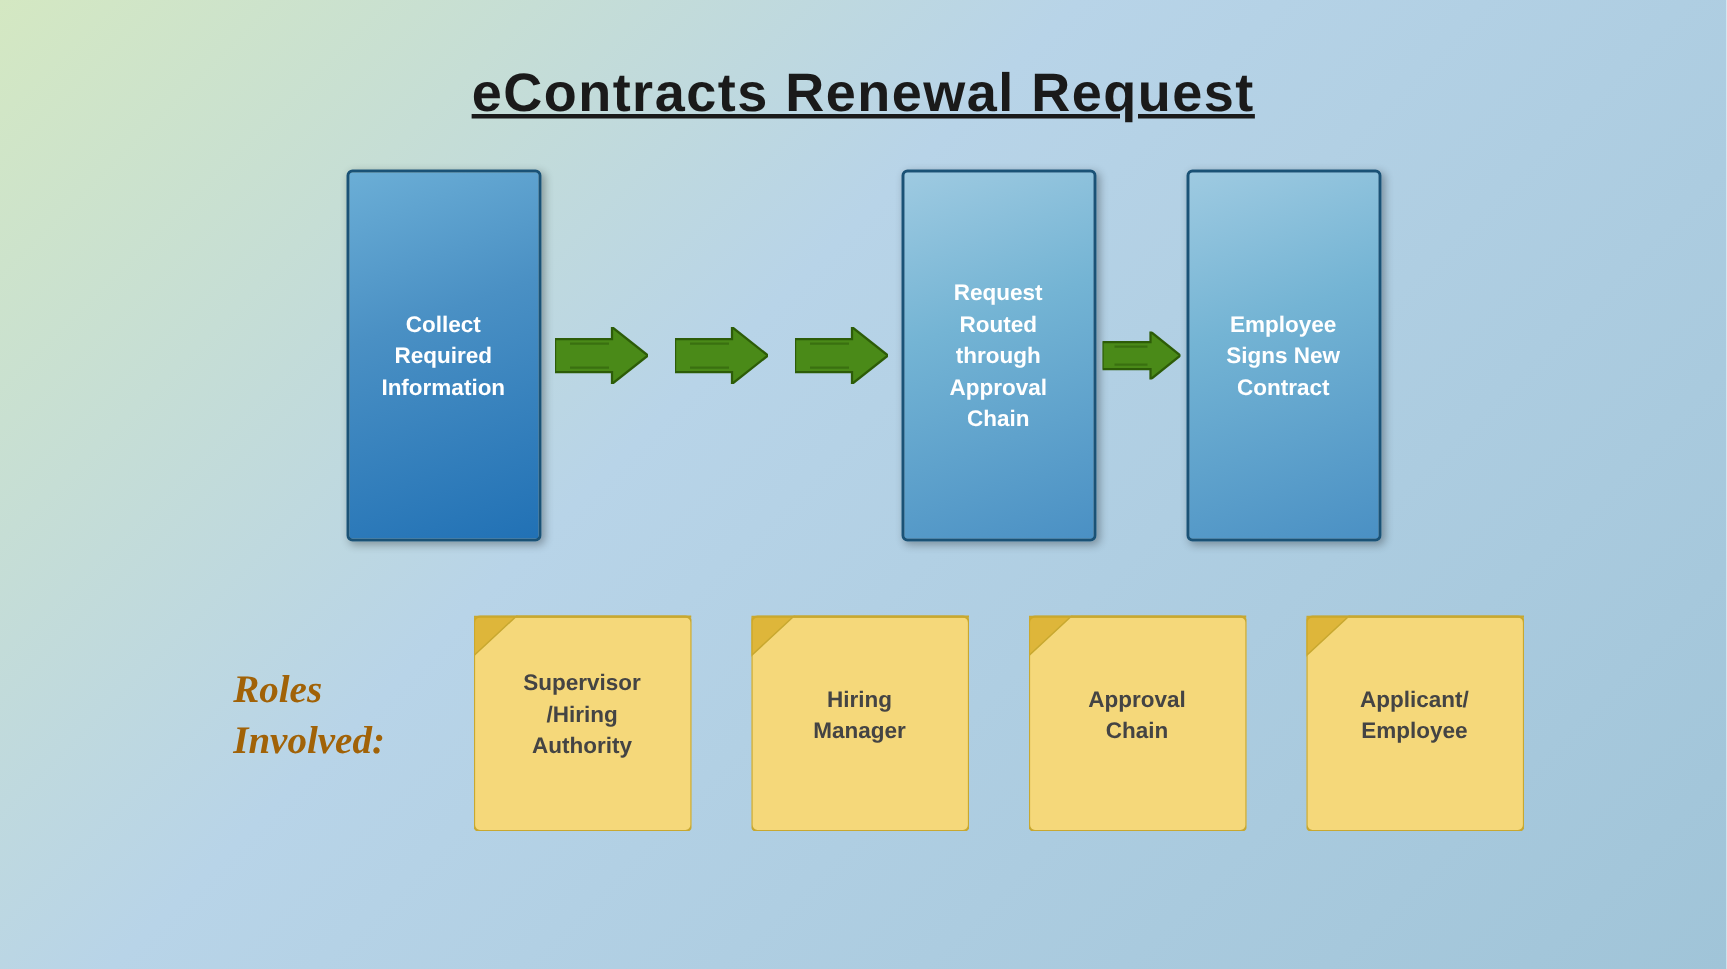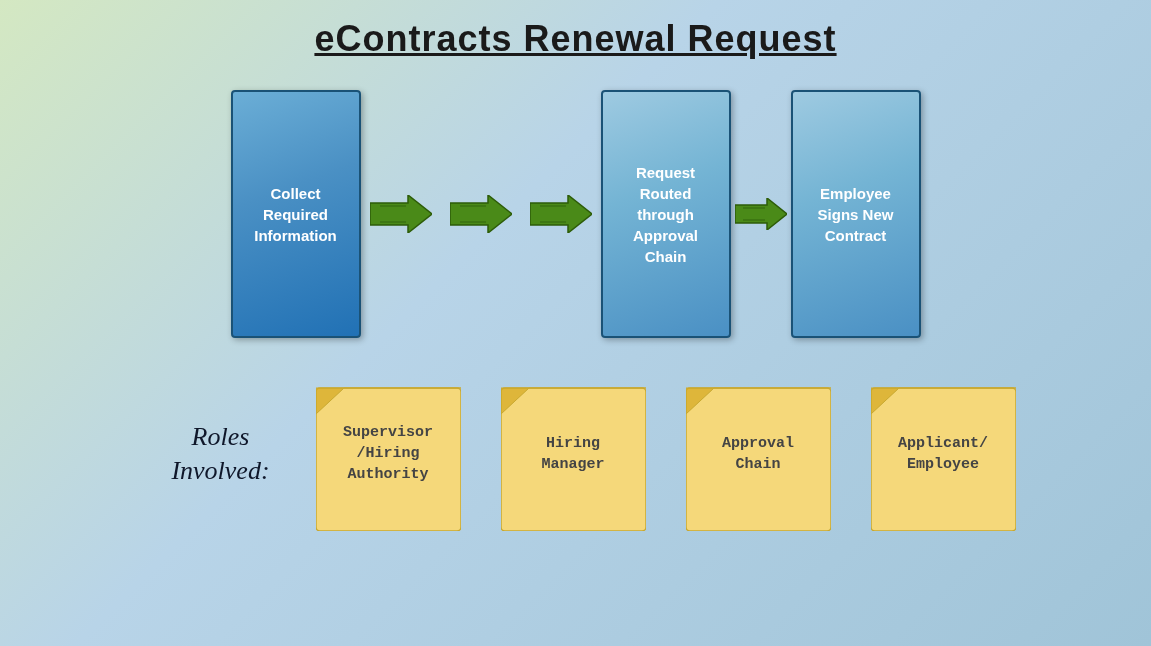--- a/index.html
+++ b/index.html
@@ -8,21 +8,21 @@
       width: 1151px;
       height: 646px;
       background: linear-gradient(135deg, #d4e8c2 0%, #b8d4e8 40%, #a0c4d8 100%);
       font-family: Arial, sans-serif;
       overflow: hidden;
       position: relative;
     }
 
     .title {
       text-align: center;
-      padding-top: 18px;
+      padding-top: 41px;
       font-size: 36px;
       font-weight: bold;
       color: #1a1a1a;
       text-decoration: underline;
       letter-spacing: 1px;
     }
 
     
     .process-flow {
       display: flex;
@@ -79,36 +79,34 @@
       display: flex;
       align-items: center;
       justify-content: center;
       margin-top: 38px;
       gap: 0px;
       padding-left: 20px;
     }
 
     .roles-label {
       font-size: 26px;
-      font-weight: normal;
-      color: #0f172a;
+      font-weight: bold;
+      color: #a16207;
       font-style: italic;
       width: 130px;
-      text-align: center;
       line-height: 1.3;
       flex-shrink: 0;
       margin-right: 30px;
       font-family: 'Comic Sans MS', 'Chalkboard SE', cursive;
     }
 
     .role-cards {
       display: flex;
       gap: 40px;
       align-items: flex-end;
-      font-family: Liberation Mono, monospace;
     }
 
     
     .role-card {
       width: 145px;
       height: 155px;
       position: relative;
       display: flex;
       align-items: center;
       justify-content: center;

